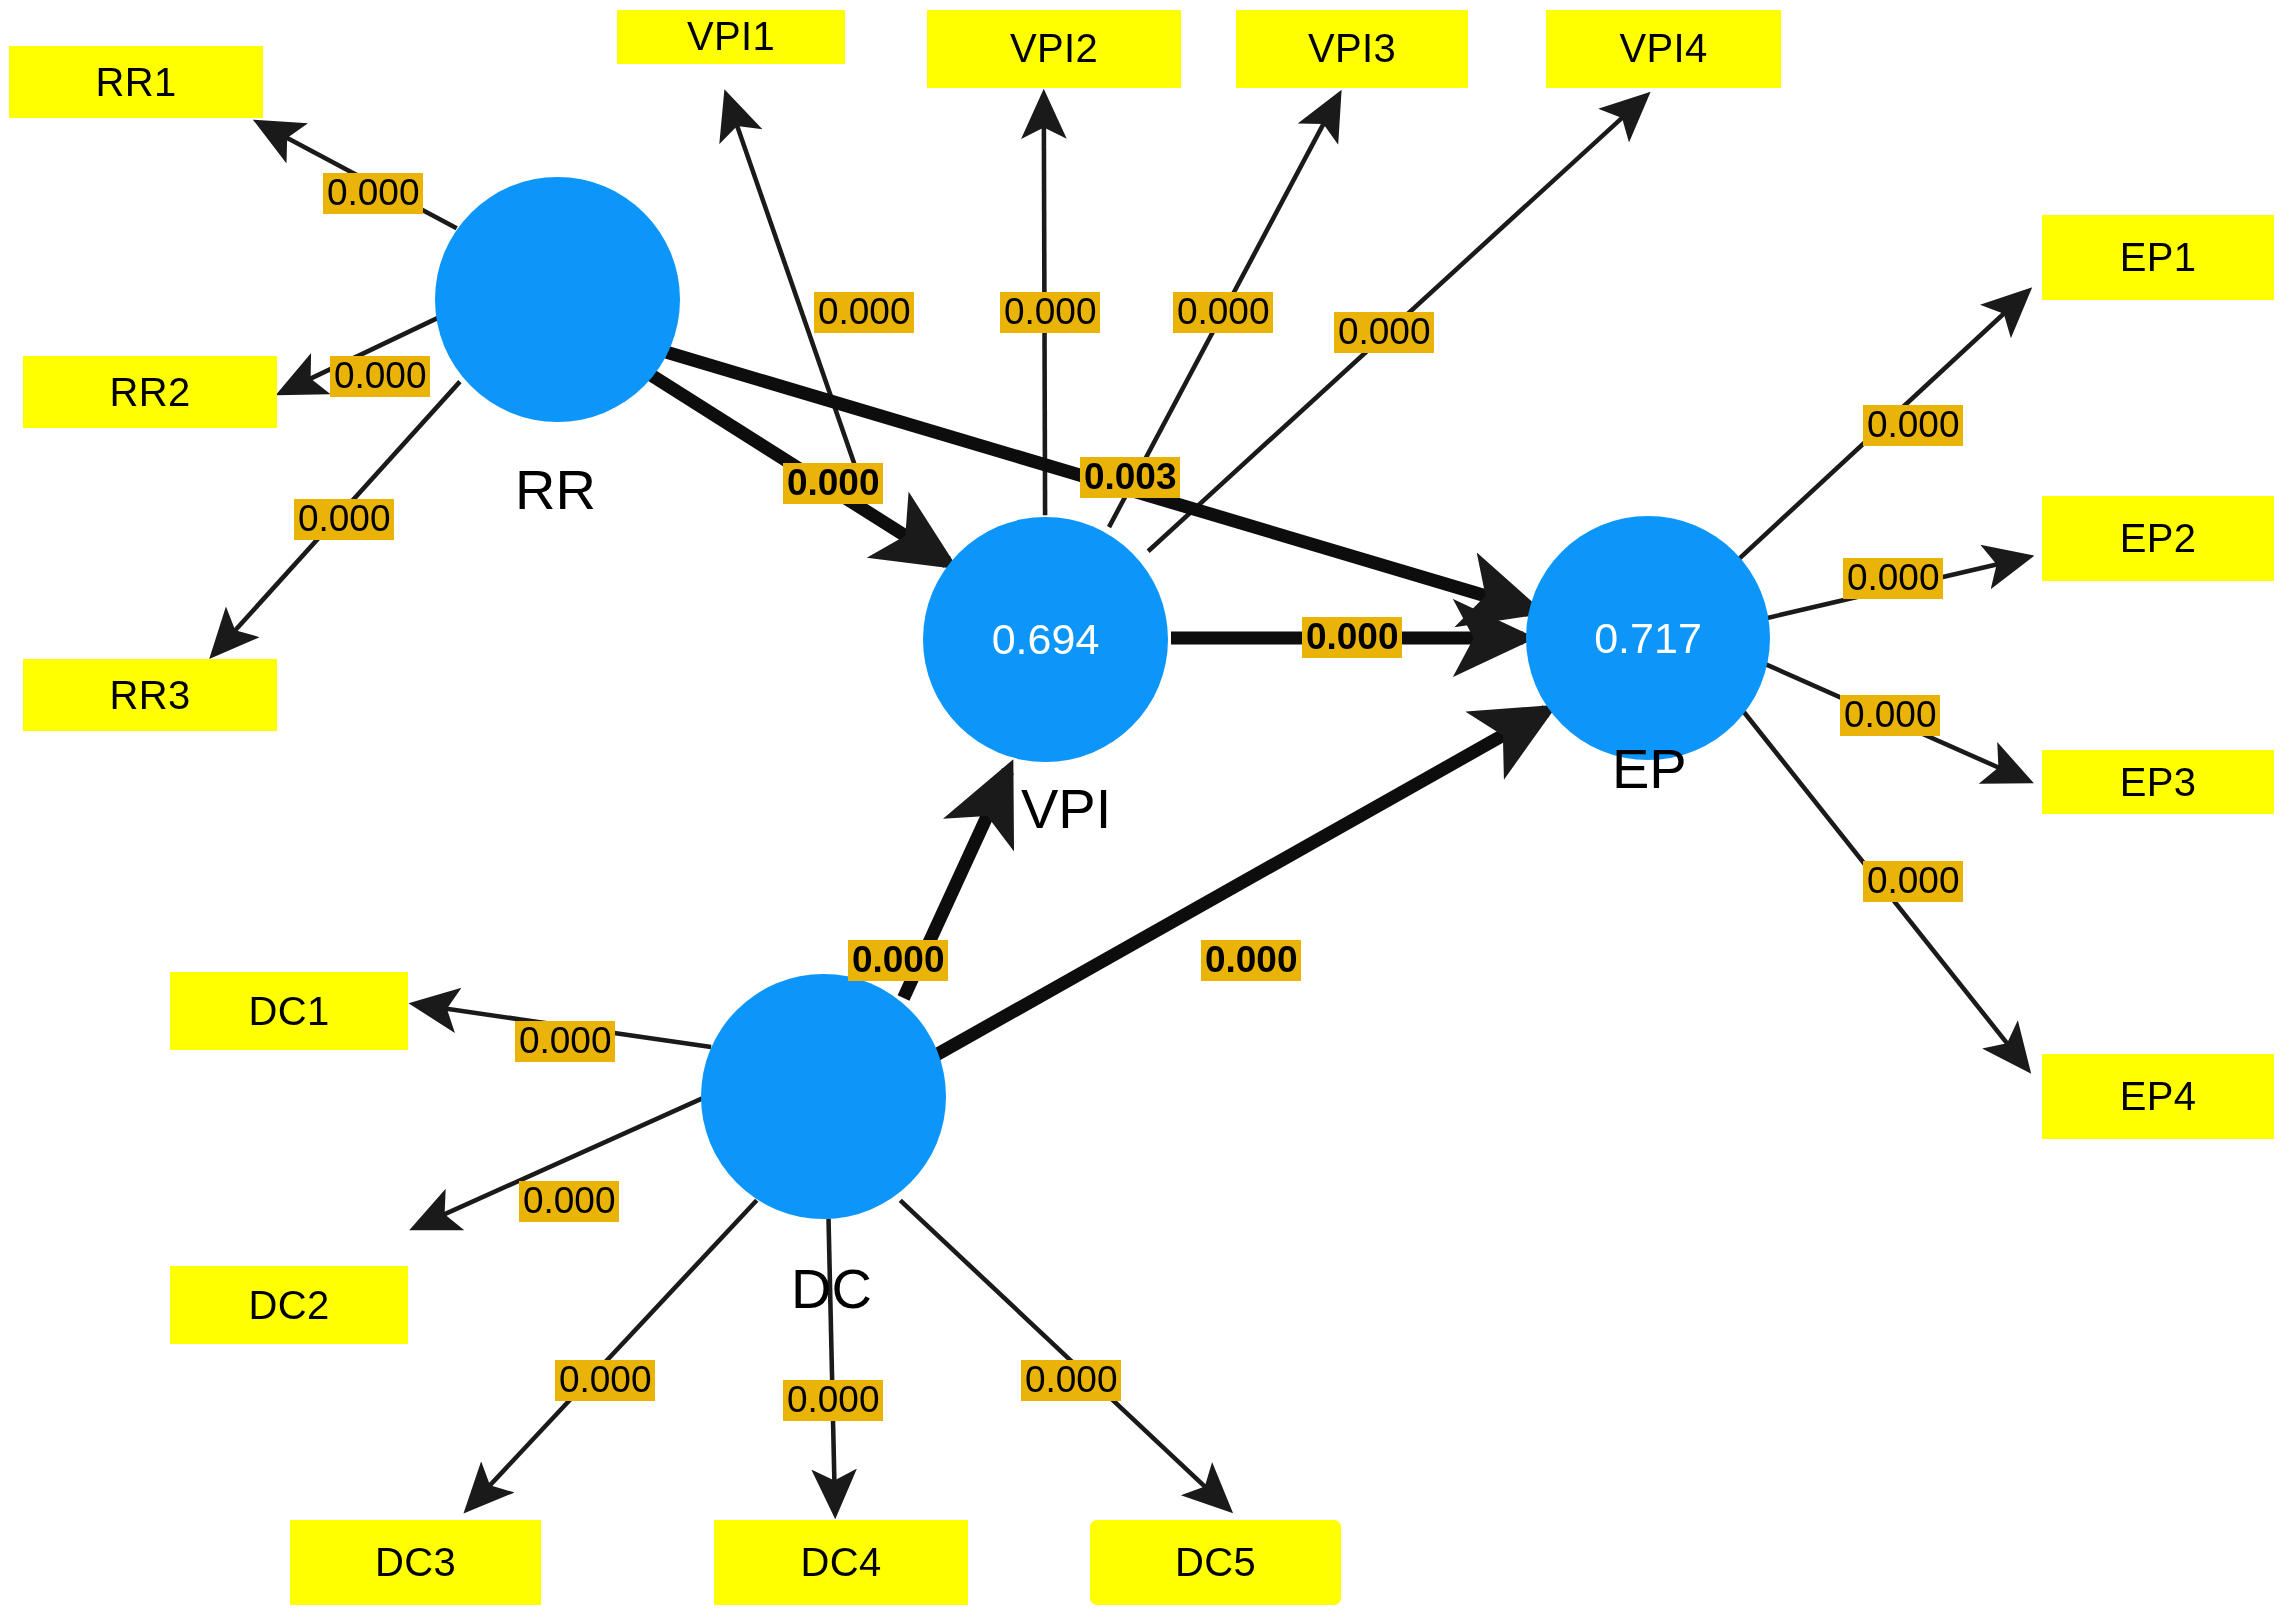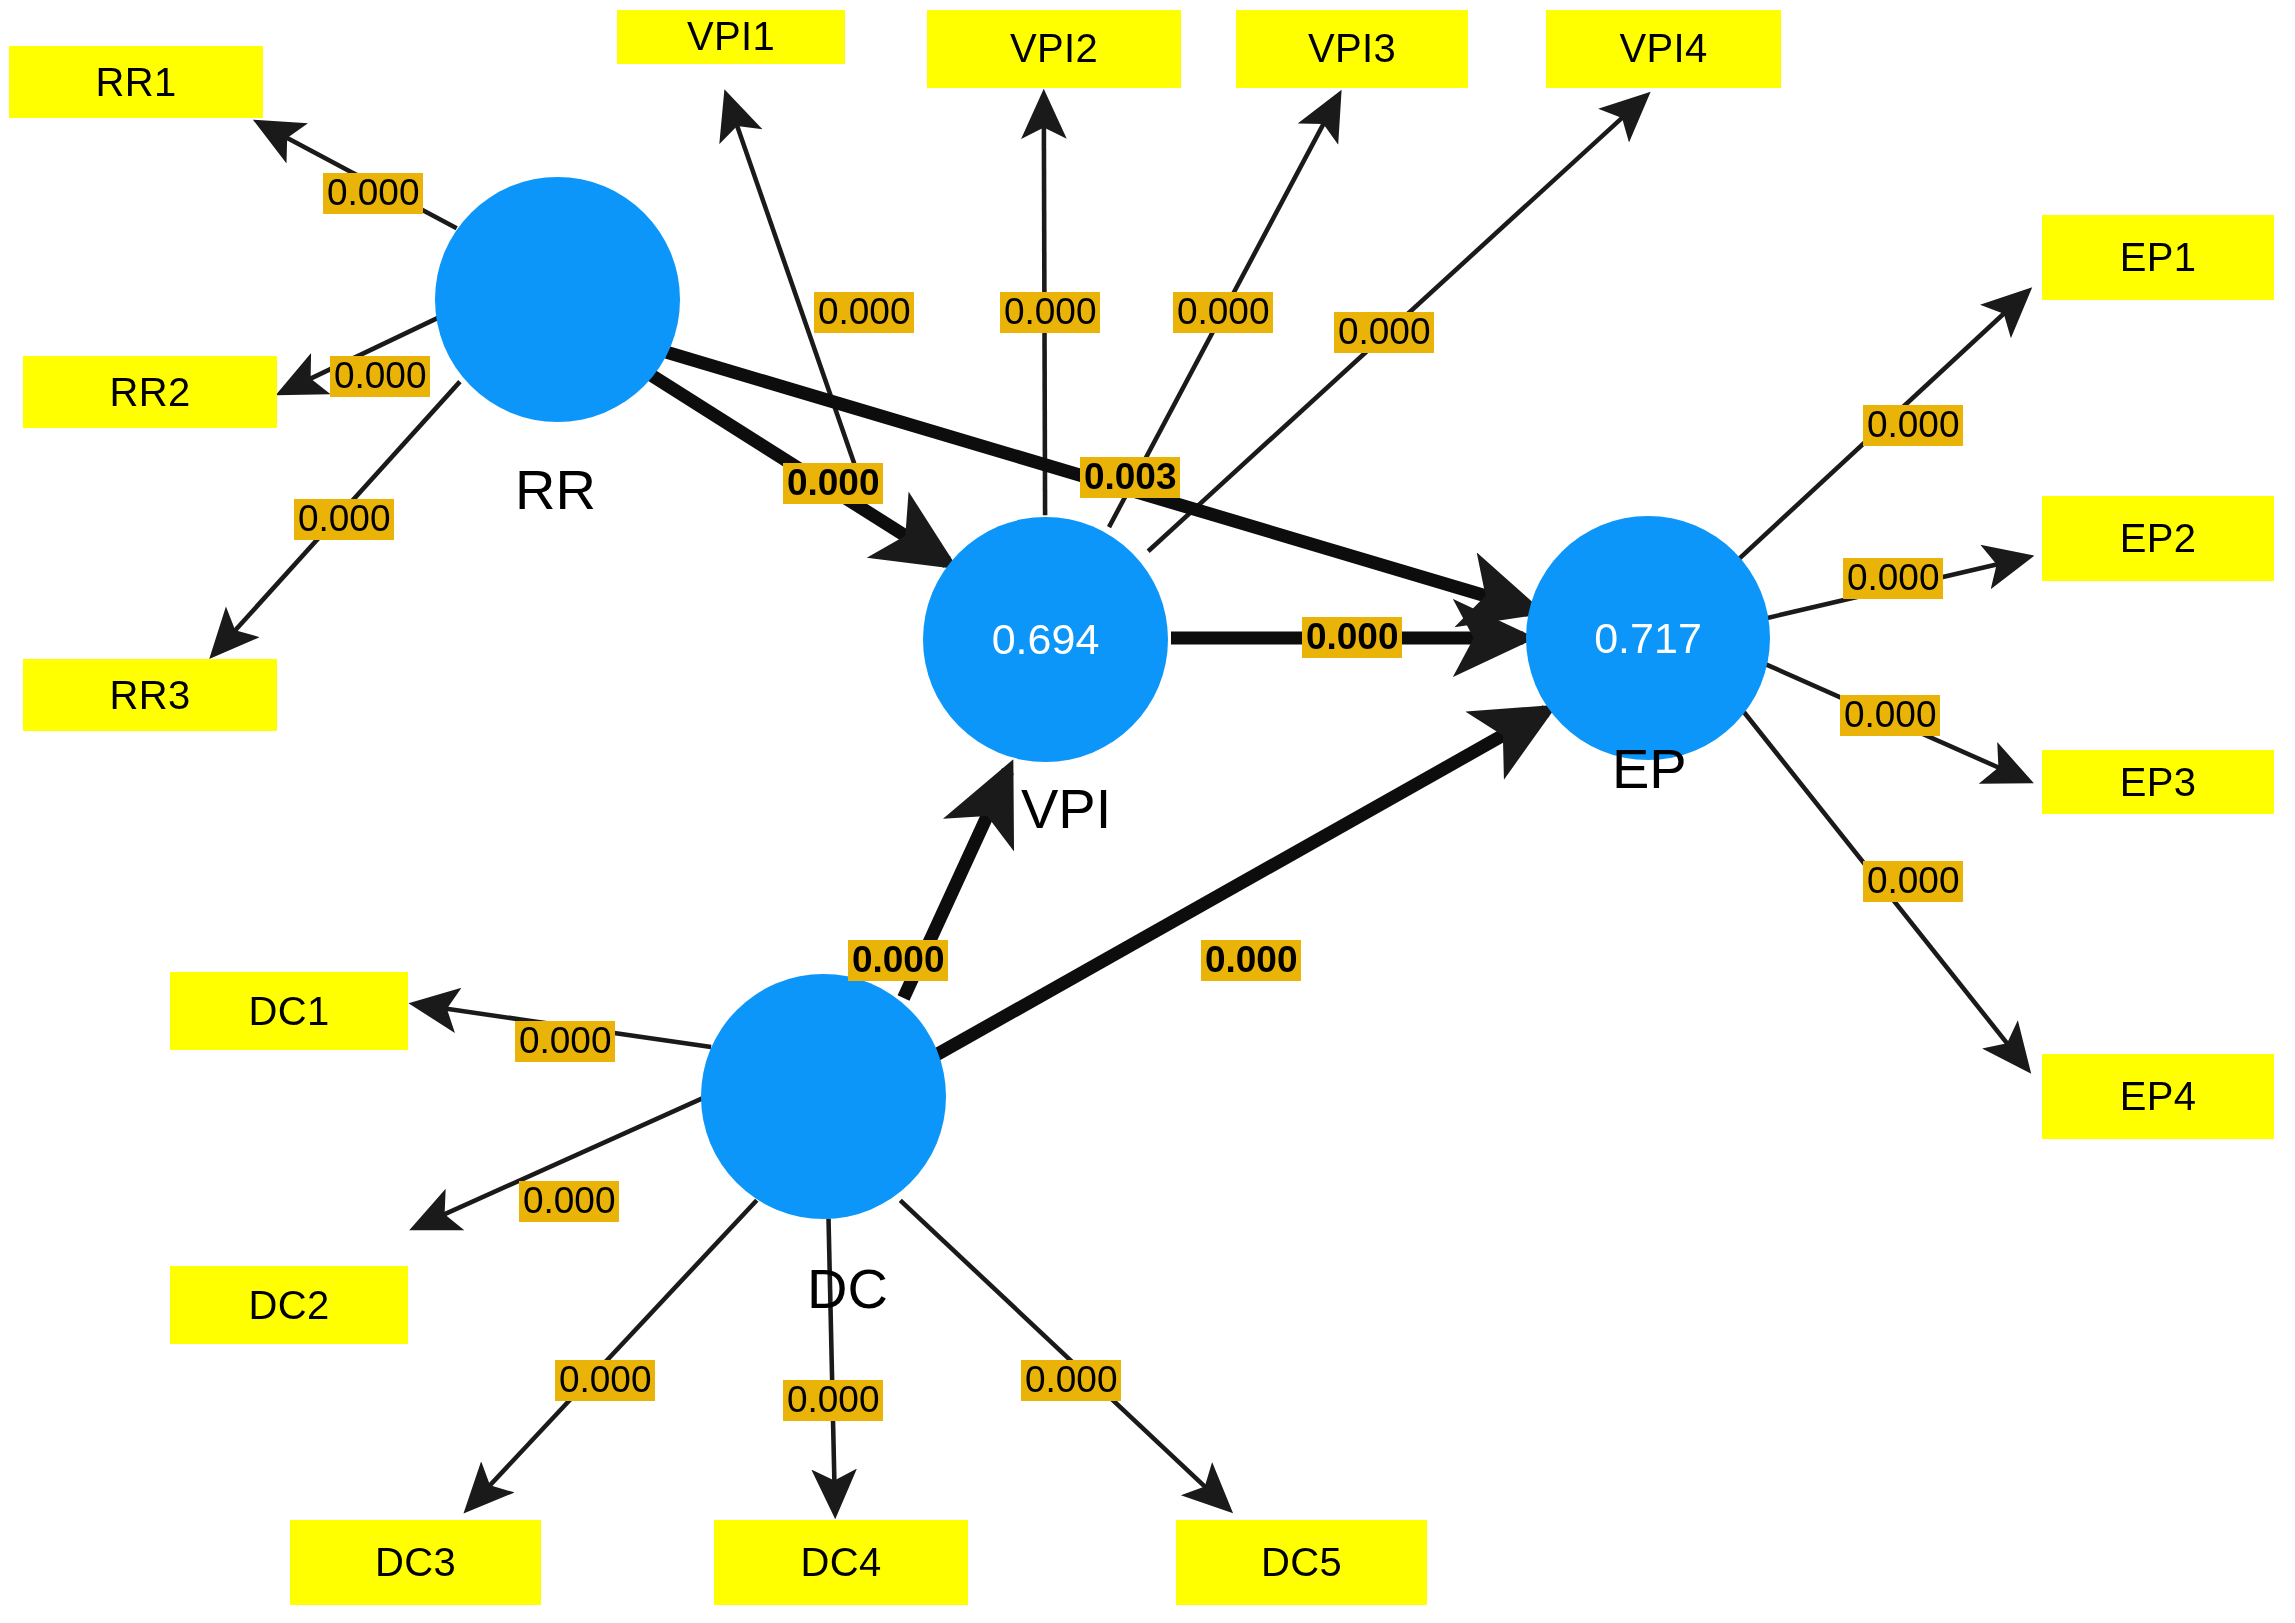--- a/index.html
+++ b/index.html
@@ -163,41 +163,41 @@
     </div>
   <div class="ind-box" style="left:170px;  top:1266px; width:238px; height:78px;">
       <span>DC2</span>
     </div>
   <div class="ind-box" style="left:290px;  top:1520px; width:251px; height:85px;">
       <span>DC3</span>
     </div>
   <div class="ind-box" style="left:714px; top:1520px; width:254px; height:85px;">
       <span>DC4</span>
     </div>
-  <div class="ind-box" style="left:1176px; top:1520px; width:251px; height:85px;">
+  <div class="ind-box" style="left:1090px; top:1520px; width:251px; height:85px;border-radius:7px;">
       <span>DC5</span>
     </div>
 
   <div class="construct" style="left:435px;  top:177px;  width:245px; height:245px;">
       <span></span>
     </div>
   <div class="construct" style="left:923px; top:517px;  width:245px; height:245px;">
       <span>0.694</span>
     </div>
   <div class="construct" style="left:1526px; top:516px;  width:244px; height:244px;">
       <span>0.717</span>
     </div>
   <div class="construct" style="left:701px; top:974px; width:245px; height:245px;">
       <span></span>
     </div>
 
   <div class="construct-label" style="left:515px;  top:457px;"><span>RR</span></div>
   <div class="construct-label" style="left:1021px; top:776px;"><span>VPI</span></div>
   <div class="construct-label" style="left:1612px; top:736px;"><span>EP</span></div>
-  <div class="construct-label" style="left:791px; top:1256px;margin-left:16px;"><span>DC</span></div>
+  <div class="construct-label" style="left:791px; top:1256px;"><span>DC</span></div>
 
   <div class="edge-label" style="left:323px;  top:173px;"><span>0.000</span></div>
   <div class="edge-label" style="left:330px;  top:356px;"><span>0.000</span></div>
   <div class="edge-label" style="left:294px;  top:499px;"><span>0.000</span></div>
   <div class="edge-label" style="left:814px; top:292px;"><span>0.000</span></div>
   <div class="edge-label" style="left:1000px; top:292px;"><span>0.000</span></div>
   <div class="edge-label" style="left:1173px; top:292px;"><span>0.000</span></div>
   <div class="edge-label" style="left:1334px; top:312px;"><span>0.000</span></div>
   <div class="edge-label" style="left:1863px; top:405px;"><span>0.000</span></div>
   <div class="edge-label" style="left:1843px; top:558px;"><span>0.000</span></div>

